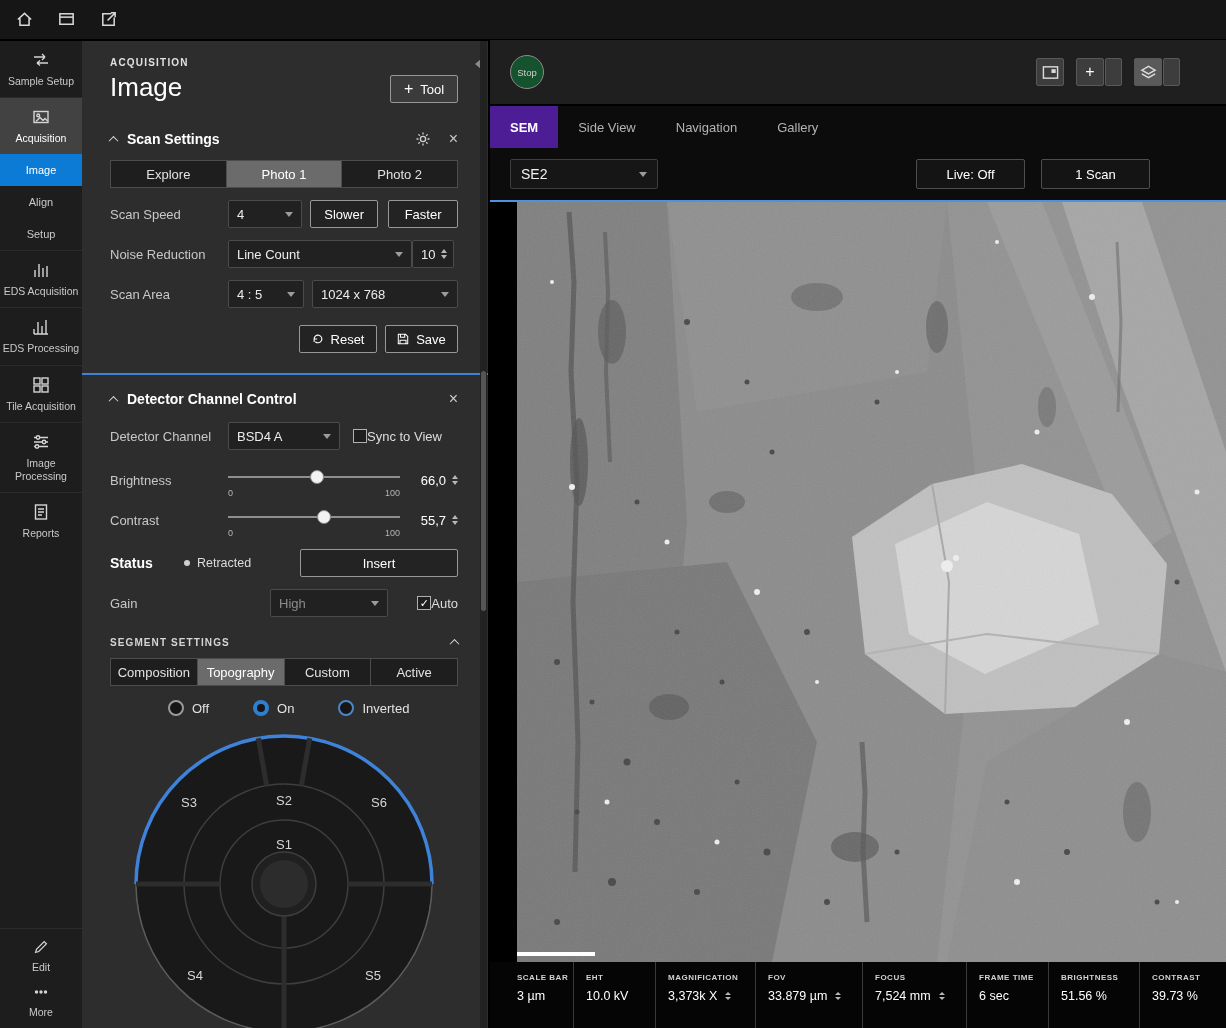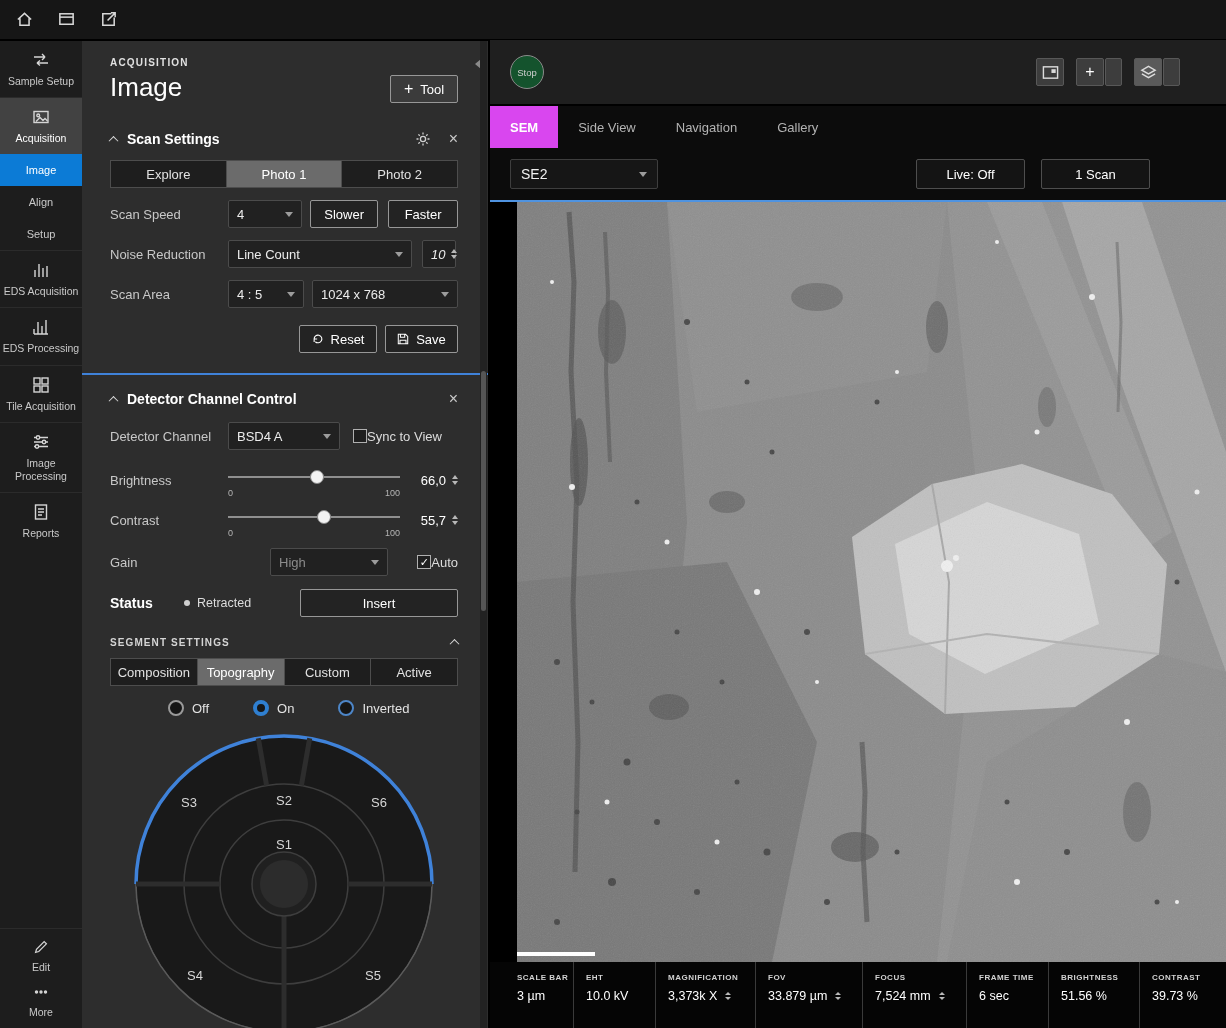--- a/index.html
+++ b/index.html
@@ -91,21 +91,21 @@
   .stopbtn { margin-left:20px; width:34px; height:34px; border-radius:50%; border:1px solid #8a8a8a; background:#14532d; color:#cfcfcf; font-size:9.5px; display:flex; align-items:center; justify-content:center; cursor:pointer; }
   .vt-icons { margin-left:auto; margin-right:46px; display:flex; align-items:center; gap:12px; }
   .ibtn { width:28px; height:28px; background:#3d3d3d; border:1px solid #585858; border-radius:2px; display:flex; align-items:center; justify-content:center; color:#fff; cursor:pointer; }
   .ibtn svg { stroke:#dcdcdc; fill:none; stroke-width:1.5; }
   .ibtn-pair { display:flex; gap:1px; }
   .ibtn.narrow { width:17px; }
   .plus-glyph { font-size:16px; line-height:1; color:#fff; }
 
   .vtabs { height:42px; background:#0c0c0c; display:flex; align-items:stretch; }
   .vtab { display:flex; align-items:center; padding:0 20px; font-size:13px; color:#b3b3b3; cursor:pointer; }
-  .vtab.sel { background:#d946ef; color:#fff; font-weight:bold; }
+  .vtab.sel { background:#4c1d95; color:#fff; font-weight:bold; }
 
   .vcontrols { height:52px; background:#0c0c0c; display:flex; align-items:center; }
   .vdd { margin-left:20px; width:148px; height:30px; background:#161616; border:1px solid #3e3e3e; border-radius:2px; display:flex; align-items:center; padding:0 10px; font-size:14px; color:#f0f0f0; cursor:pointer; }
   .vdd .tri { margin-left:auto; width:0; height:0; border-left:4px solid transparent; border-right:4px solid transparent; border-top:5px solid #9c9c9c; }
   .vbtns { margin-left:auto; margin-right:76px; display:flex; gap:16px; }
   .vbtn { width:109px; height:30px; background:#141414; border:1px solid #4e4e4e; border-radius:2px; color:#fff; font-size:13px; display:flex; align-items:center; justify-content:center; cursor:pointer; }
 
   .blue-line { height:2px; background:#4f93e0; }
   .imgarea { position:relative; height:760px; background:#000; }
   .imgarea svg.micro { position:absolute; left:27px; top:0; width:709px; height:760px; display:block; }
@@ -265,21 +265,21 @@
       <button class="btn dark" style="width:70px; margin-left:8px;">Slower</button>
       <button class="btn dark" style="width:72px; margin-left:10px;">Faster</button>
     </div>
 
     <div class="row">
       <span class="rlabel">Noise Reduction</span>
       <div class="dd" style="width:184px;">
         <span>Line Count</span>
           <span class="tri"></span>
       </div>
-      <div class="spinbox" style="width:34px; margin-left:10px;font-style:italic;">
+      <div class="spinbox" style="width:42px; margin-left:0;">
         <span>10</span>
         <span class="spin">
             <i class="u"></i>
             <i class="d"></i>
           </span>
       </div>
     </div>
 
     <div class="row">
       <span class="rlabel">Scan Area</span>
@@ -356,39 +356,39 @@
       </div>
       <div class="valspin">
         <span>55,7</span>
         <span class="spin">
             <i class="u"></i>
             <i class="d"></i>
           </span>
       </div>
     </div>
 
-    <div class="row" style="margin-top:12px;">
-      <span class="rlabel">Gain</span>
-      <div class="dd dim" style="width:118px; margin-left:42px;">
-        <span>High</span>
-          <span class="tri"></span>
-      </div>
-      <label class="checkbox" style="margin-left:auto;">
-        <span class="cb">✓</span>
-        <span>Auto</span>
-      </label>
-    </div>
-
     <div class="row" style="margin-top:13px;">
       <span class="rlabel" style="font-weight:bold; color:#fff; font-size:14px; width:74px;">Status</span>
       <span style="font-size:12.5px; color:#ddd; display:flex; align-items:center;">
         <span class="bullet"></span>
         <span>Retracted</span>
       </span>
       <button class="btn dark" style="width:158px; margin-left:auto;">Insert</button>
+    </div>
+
+    <div class="row" style="margin-top:12px;">
+      <span class="rlabel">Gain</span>
+      <div class="dd dim" style="width:118px; margin-left:42px;">
+        <span>High</span>
+          <span class="tri"></span>
+      </div>
+      <label class="checkbox" style="margin-left:auto;">
+        <span class="cb">✓</span>
+        <span>Auto</span>
+      </label>
     </div>
 
     <div class="seg-head">
       <span class="seg-title">SEGMENT SETTINGS</span>
       <span class="flex1"></span>
       <span class="cv up"></span>
     </div>
 
     <div class="tabset" style="margin-top:10px;">
       <div class="tab">Composition</div>

